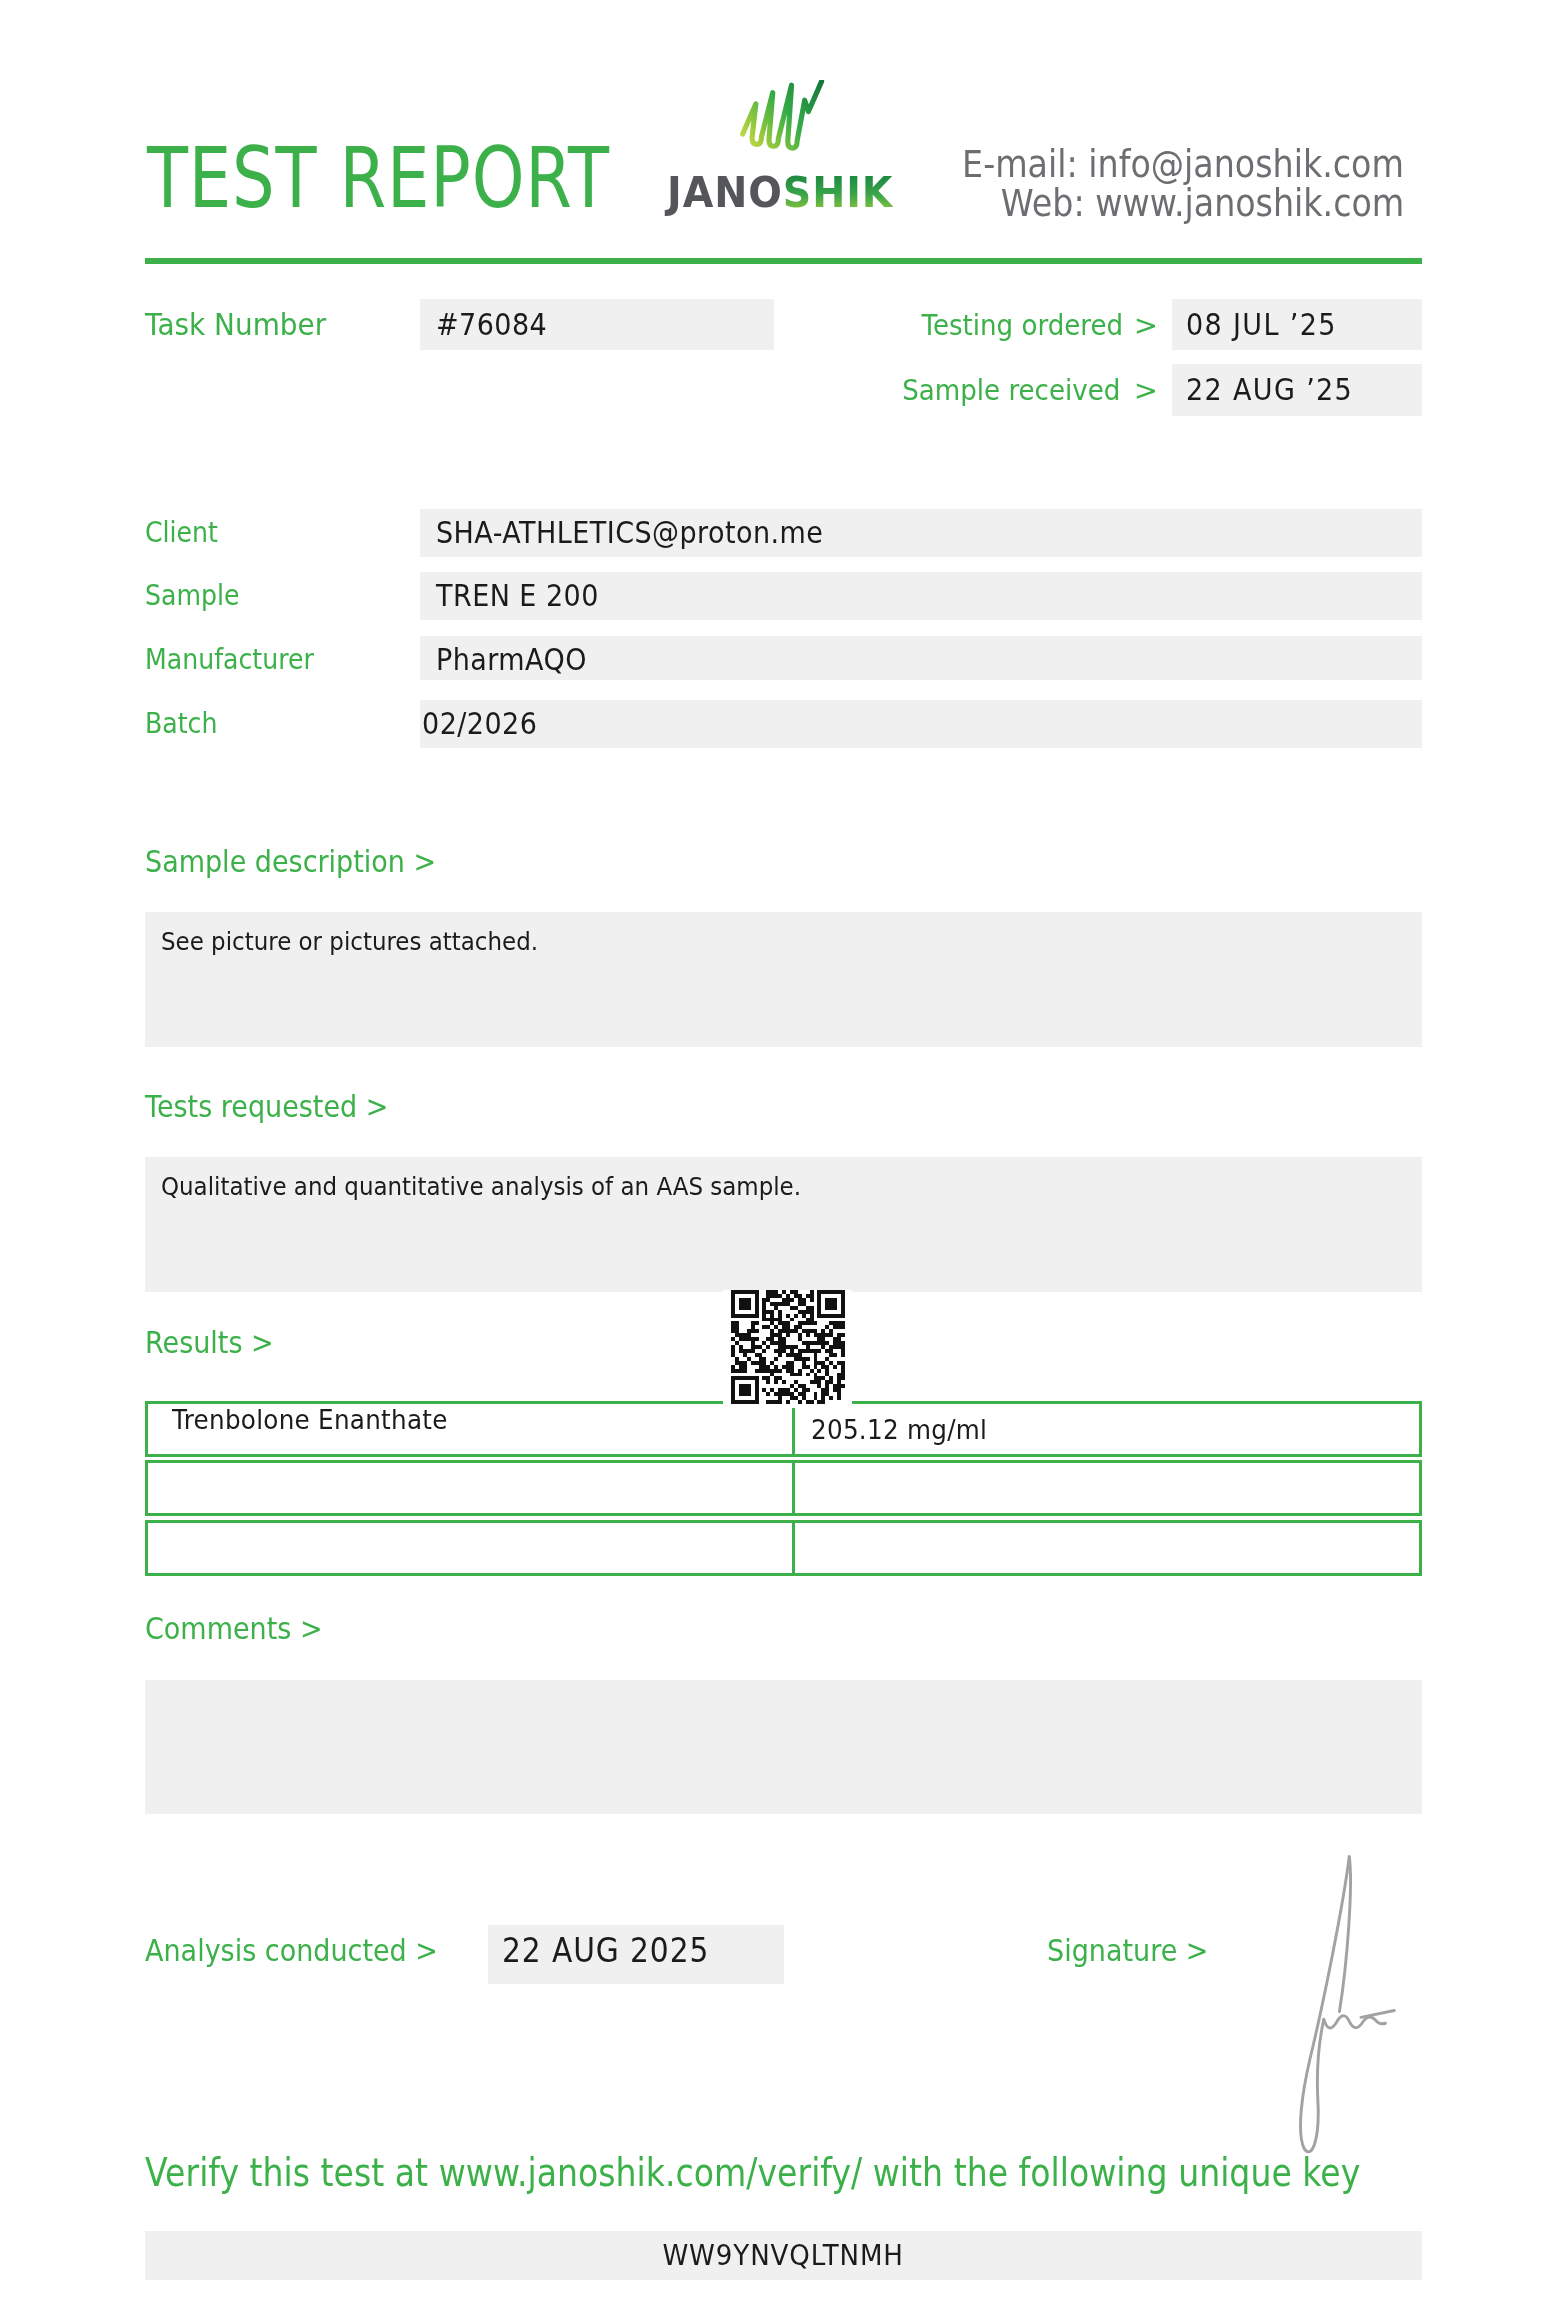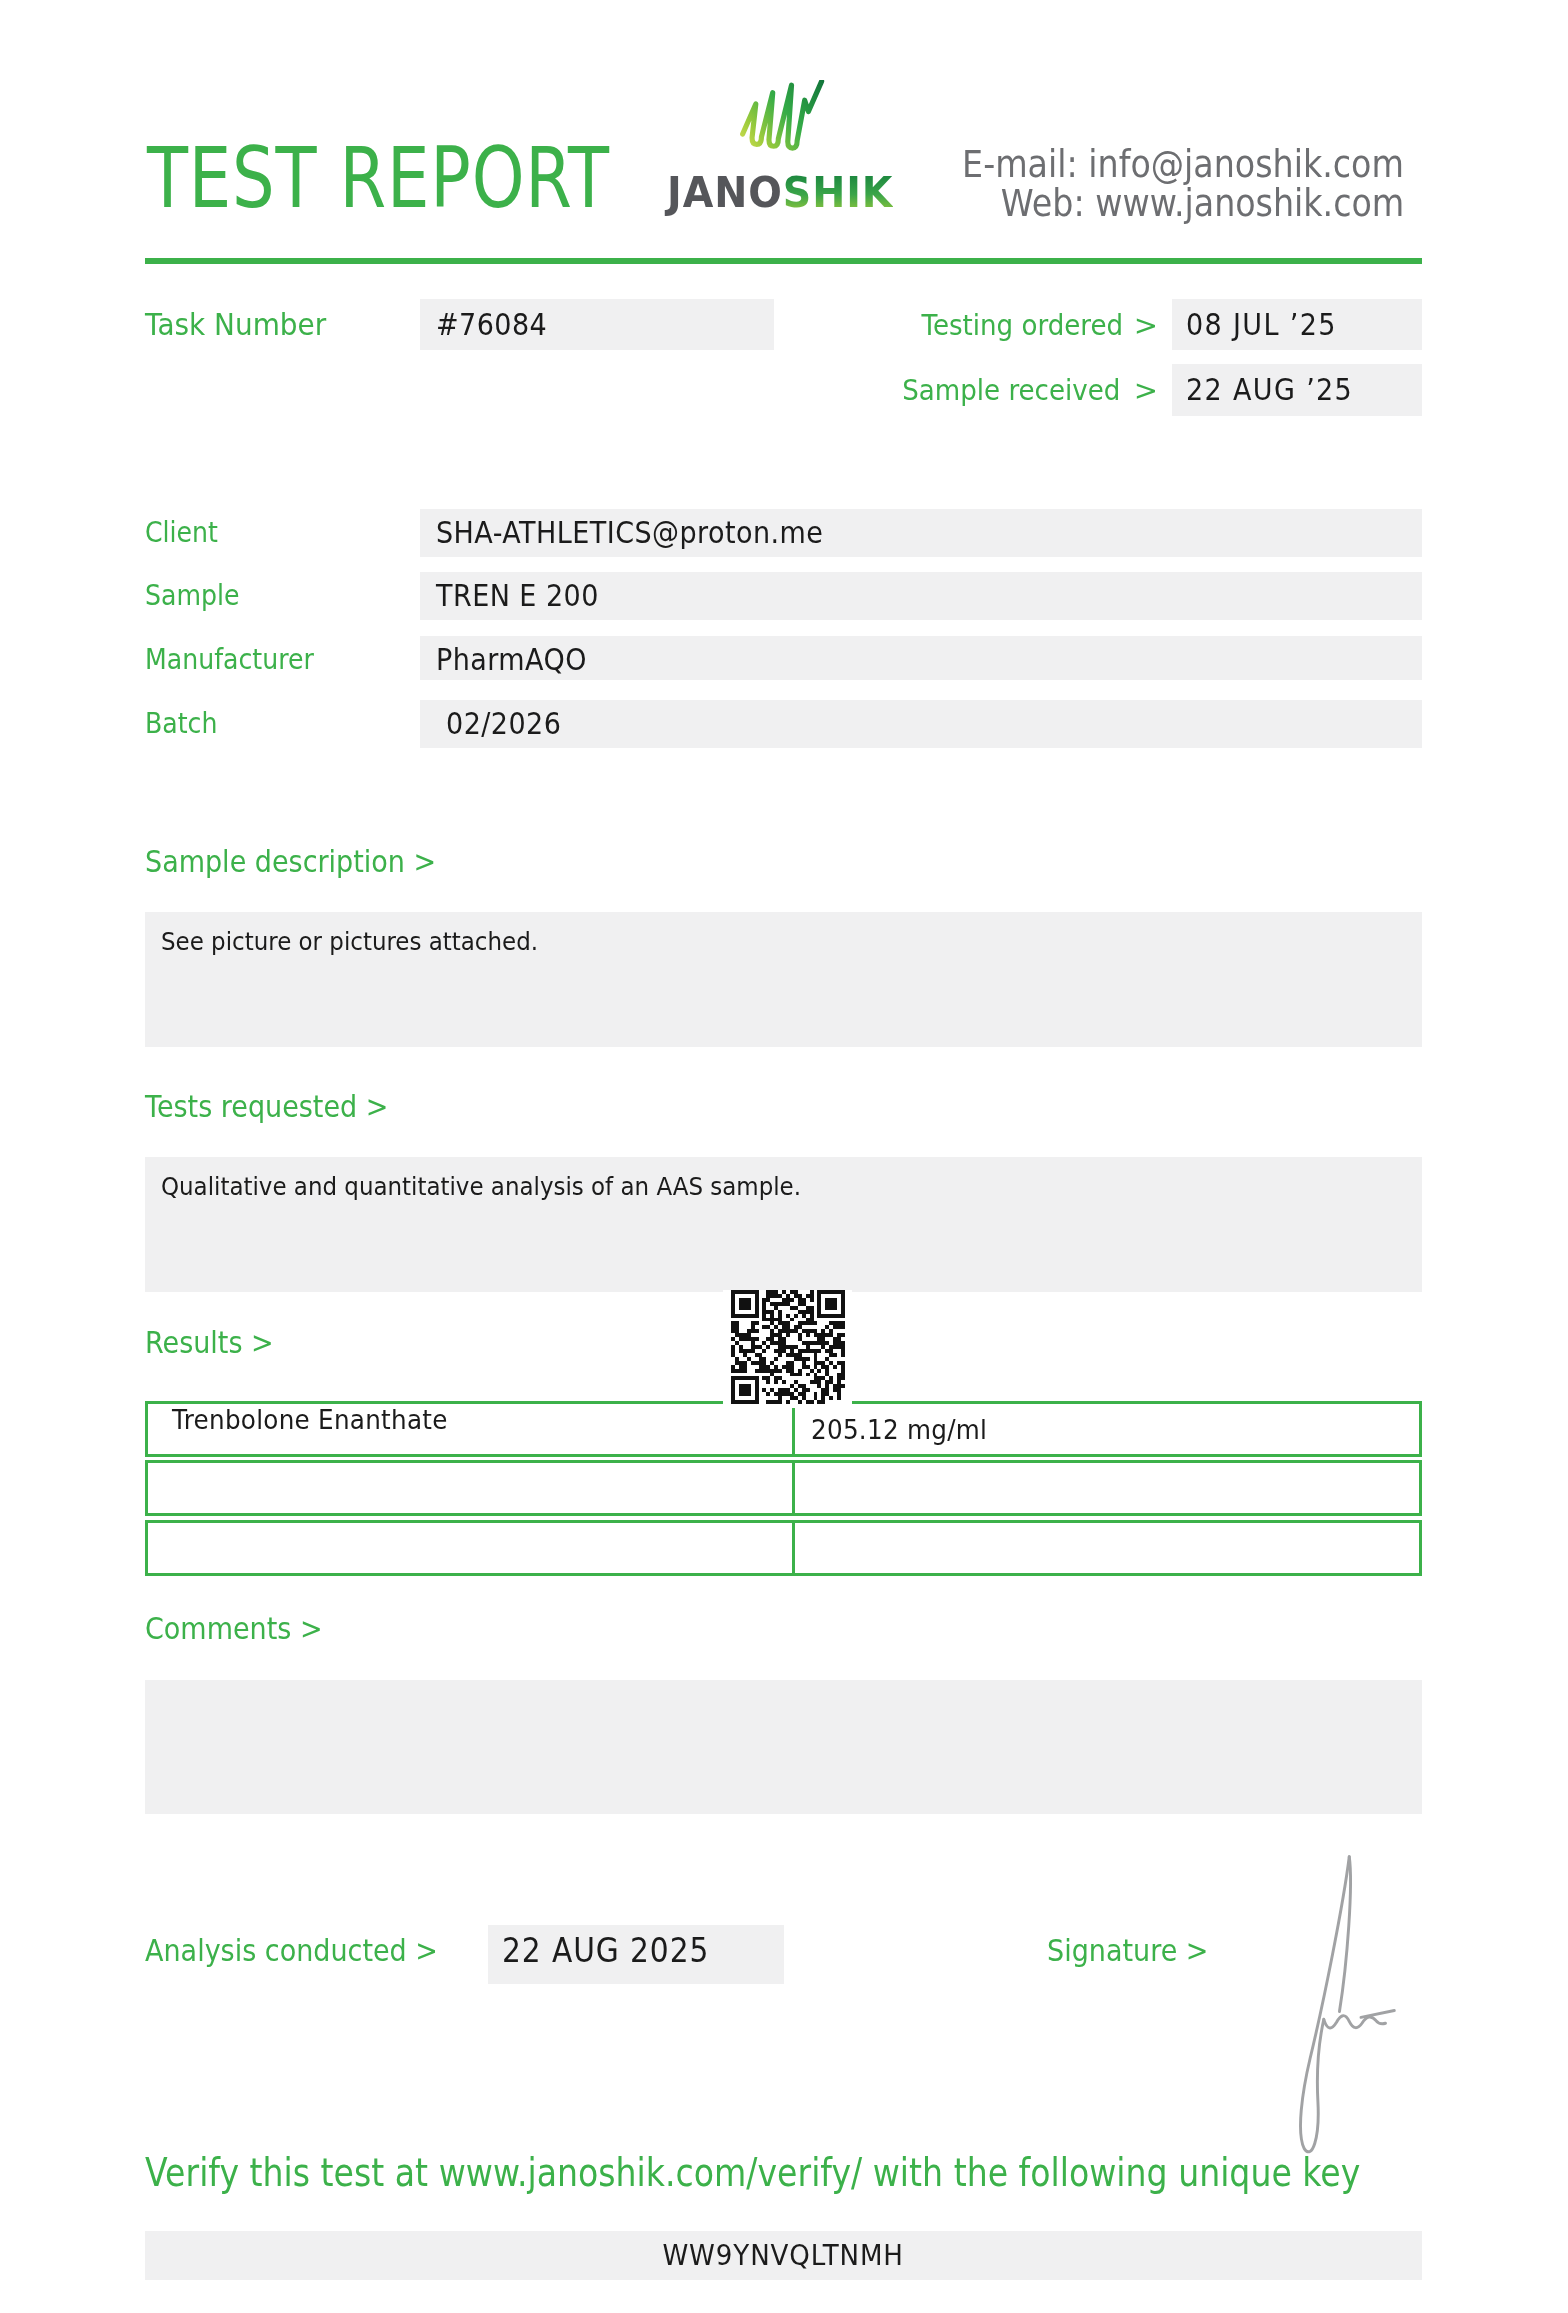--- a/index.html
+++ b/index.html
@@ -105,21 +105,21 @@
   <div class="abs gbox" style="left:420px;top:572px;width:1002px;height:48px;line-height:48px;padding-left:15.7px;">
     <span class="cx val">TREN E 200</span></div>
 
   <div class="abs" style="left:145px;top:636px;height:48px;line-height:48px;">
     <span class="cx lbl" style="font-size:28px;">Manufacturer</span></div>
   <div class="abs gbox" style="left:420px;top:636px;width:1002px;height:44px;line-height:48px;padding-left:15.7px;">
     <span class="cx val">PharmAQO</span></div>
 
   <div class="abs" style="left:145px;top:700px;height:48px;line-height:48px;">
     <span class="cx lbl" style="font-size:28px;">Batch</span></div>
-  <div class="abs gbox" style="left:420px;top:700px;width:1002px;height:48px;line-height:48px;padding-left:26px;">
+  <div class="abs gbox" style="left:420px;top:700px;width:1002px;height:48px;line-height:48px;padding-left:2px;">
     <span class="cx val">02/2026</span></div>
 
   <div class="abs" style="left:145px;top:844px;">
     <span class="cx heading">Sample description &gt;</span></div>
   <div class="abs gbox" style="left:145px;top:912px;width:1277px;height:135px;padding:13.7px 0 0 15.7px;">
     <span class="cx boxtext">See picture or pictures attached.</span></div>
 
   <div class="abs" style="left:145px;top:1089px;">
     <span class="cx heading">Tests requested &gt;</span></div>
   <div class="abs gbox" style="left:145px;top:1157px;width:1277px;height:135px;padding:13.7px 0 0 15.7px;">

